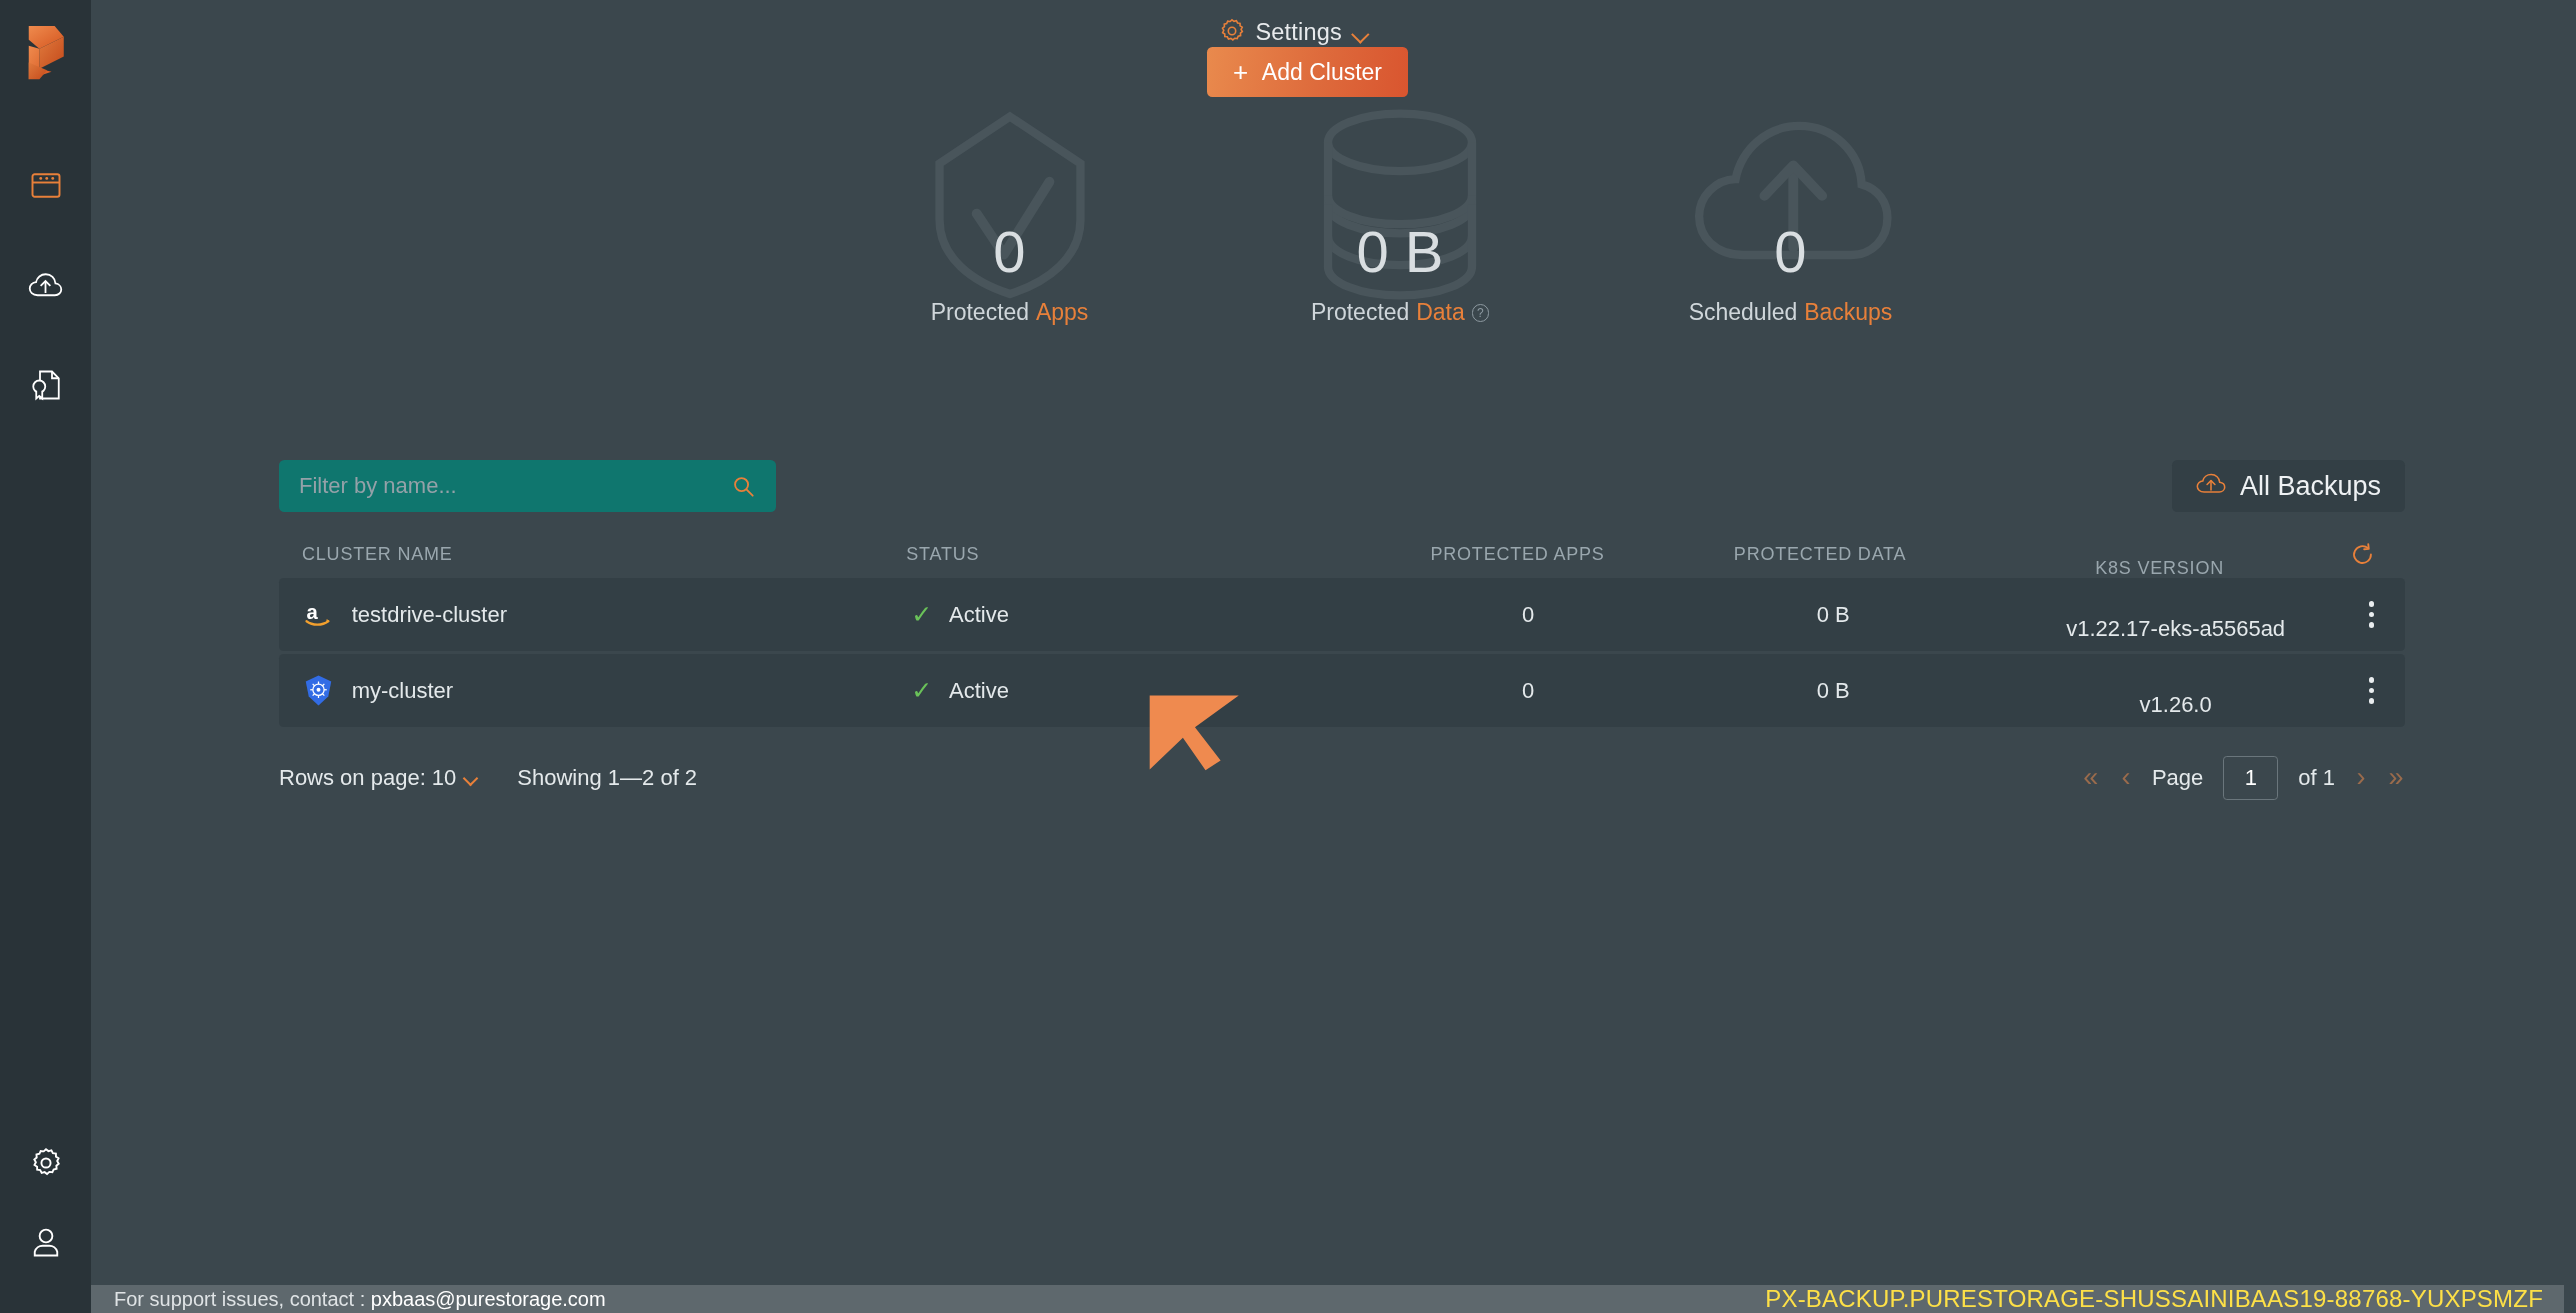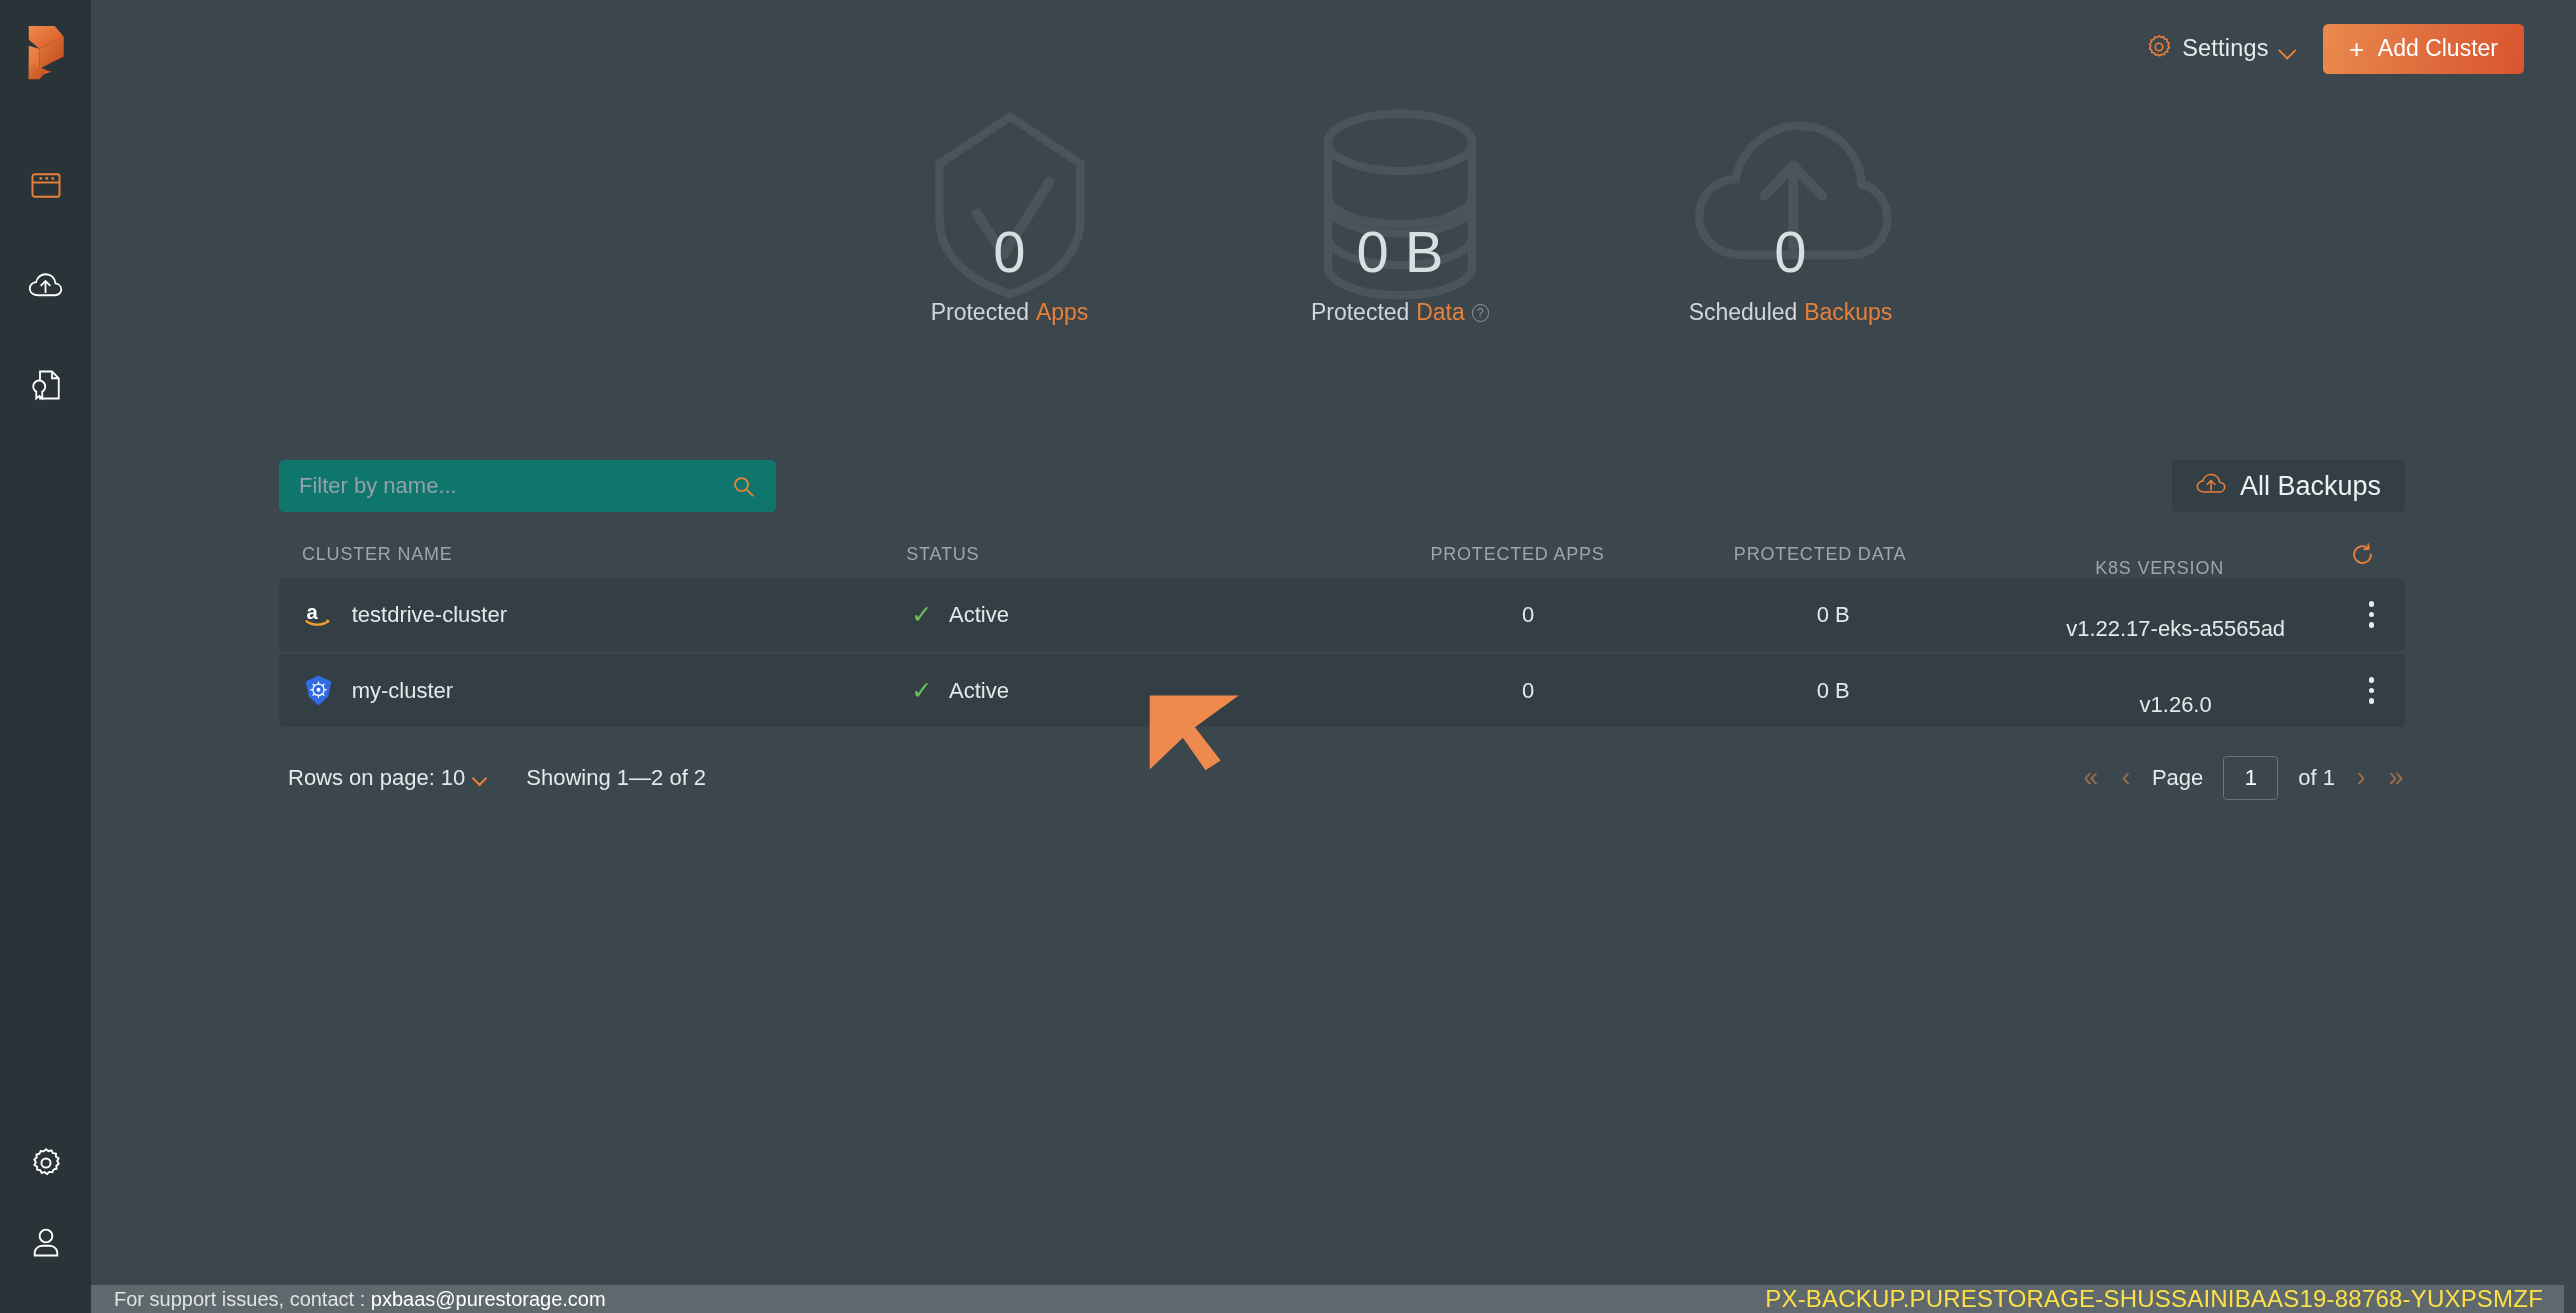--- a/index.html
+++ b/index.html
@@ -73,20 +73,21 @@
 
   
   .topbar {
     position: absolute;
     top: 0; left: 0; right: 0;
     height: 97px;
     display: flex;
     align-items: center;
     justify-content: flex-end;
     padding-right: 52px;
+    flex-direction: column;
   }
   .settings-btn {
     display: flex;
     align-items: center;
     gap: 10.6px;
     cursor: pointer;
     margin-right: 27px;
   }
   .settings-label {
     color: #e7eaec;
@@ -284,21 +285,21 @@
   .pagination {
     position: absolute;
     top: 751px;
     left: 188px;
     right: 171px;
     height: 53px;
     display: flex;
     align-items: center;
     justify-content: space-between;
   }
-  .pg-left { display: flex; align-items: center; gap: 39px; margin-left: 9px; }
+  .pg-left { display: flex; align-items: center; gap: 39px; }
   .rows-sel {
     display: flex; align-items: center; gap: 7.6px;
     color: #e4e9eb; font-size: 22px; cursor: pointer;
   }
   .chev-sm { width: 14.4px; height: 9px; position: relative; }
   .chev-sm::before {
     content: "";
     position: absolute; left: 0.8px; top: 0;
     width: 9px; height: 9px;
     border-right: 2.3px solid #e8803a;

